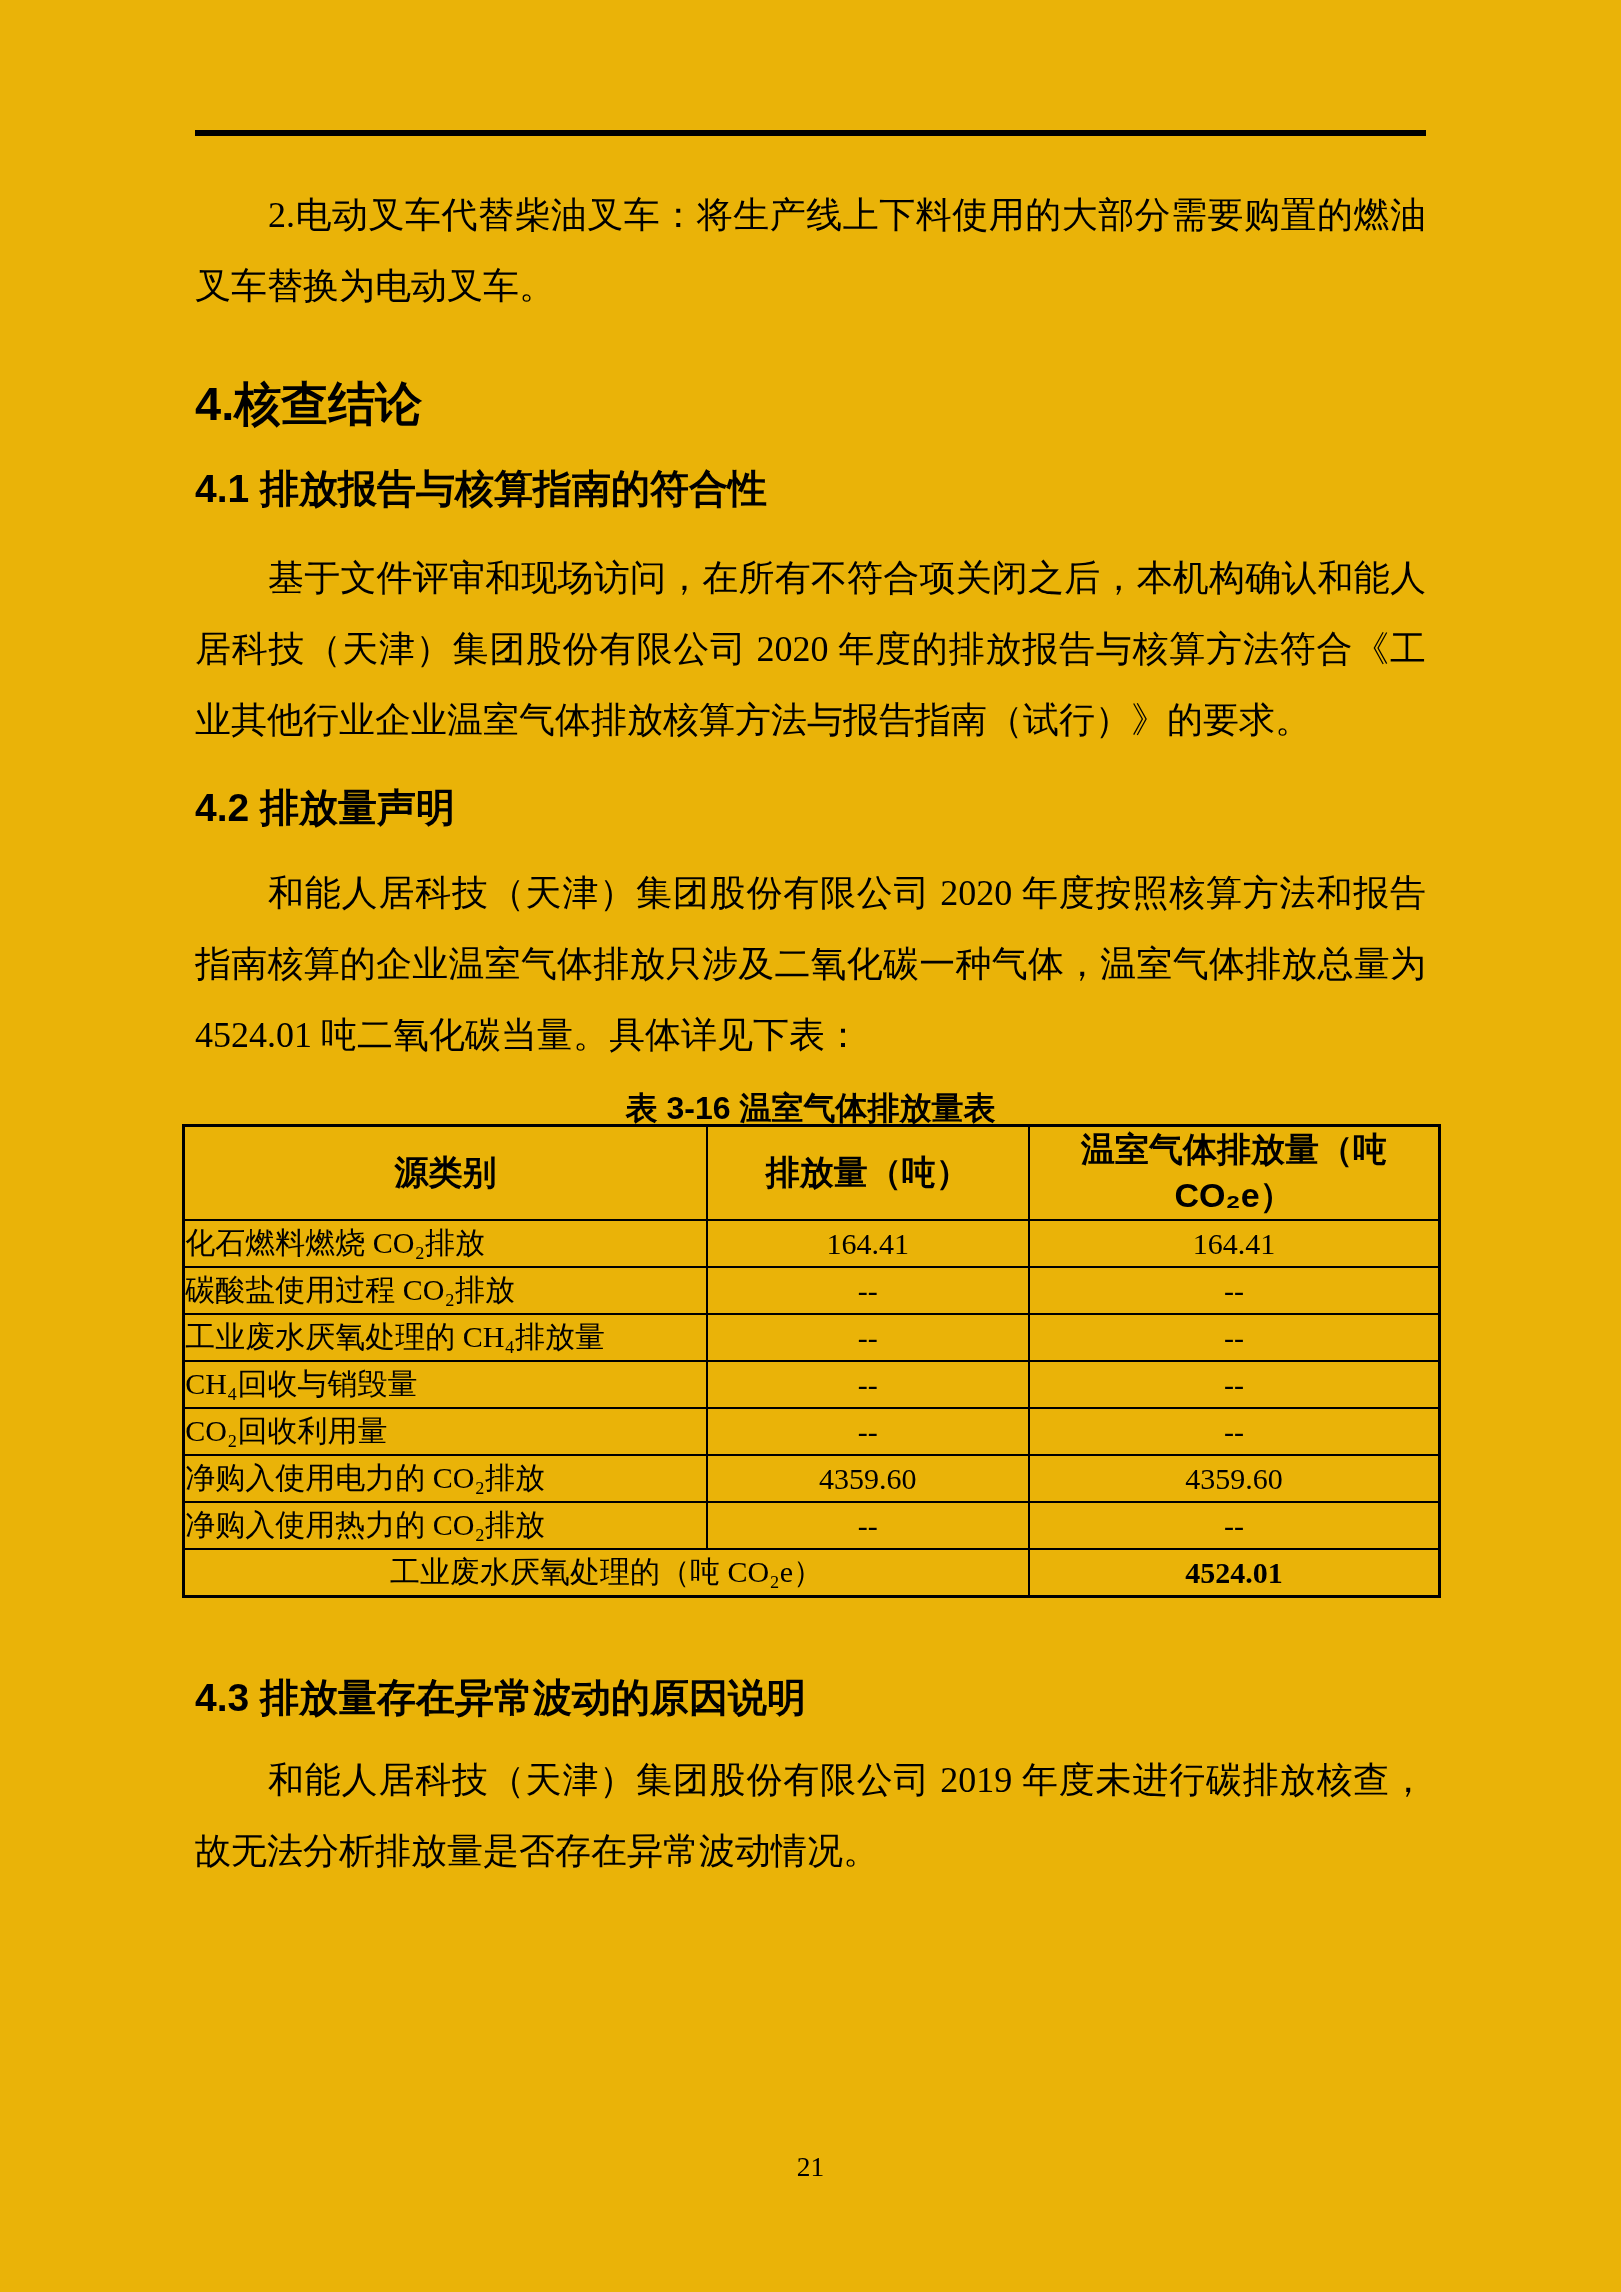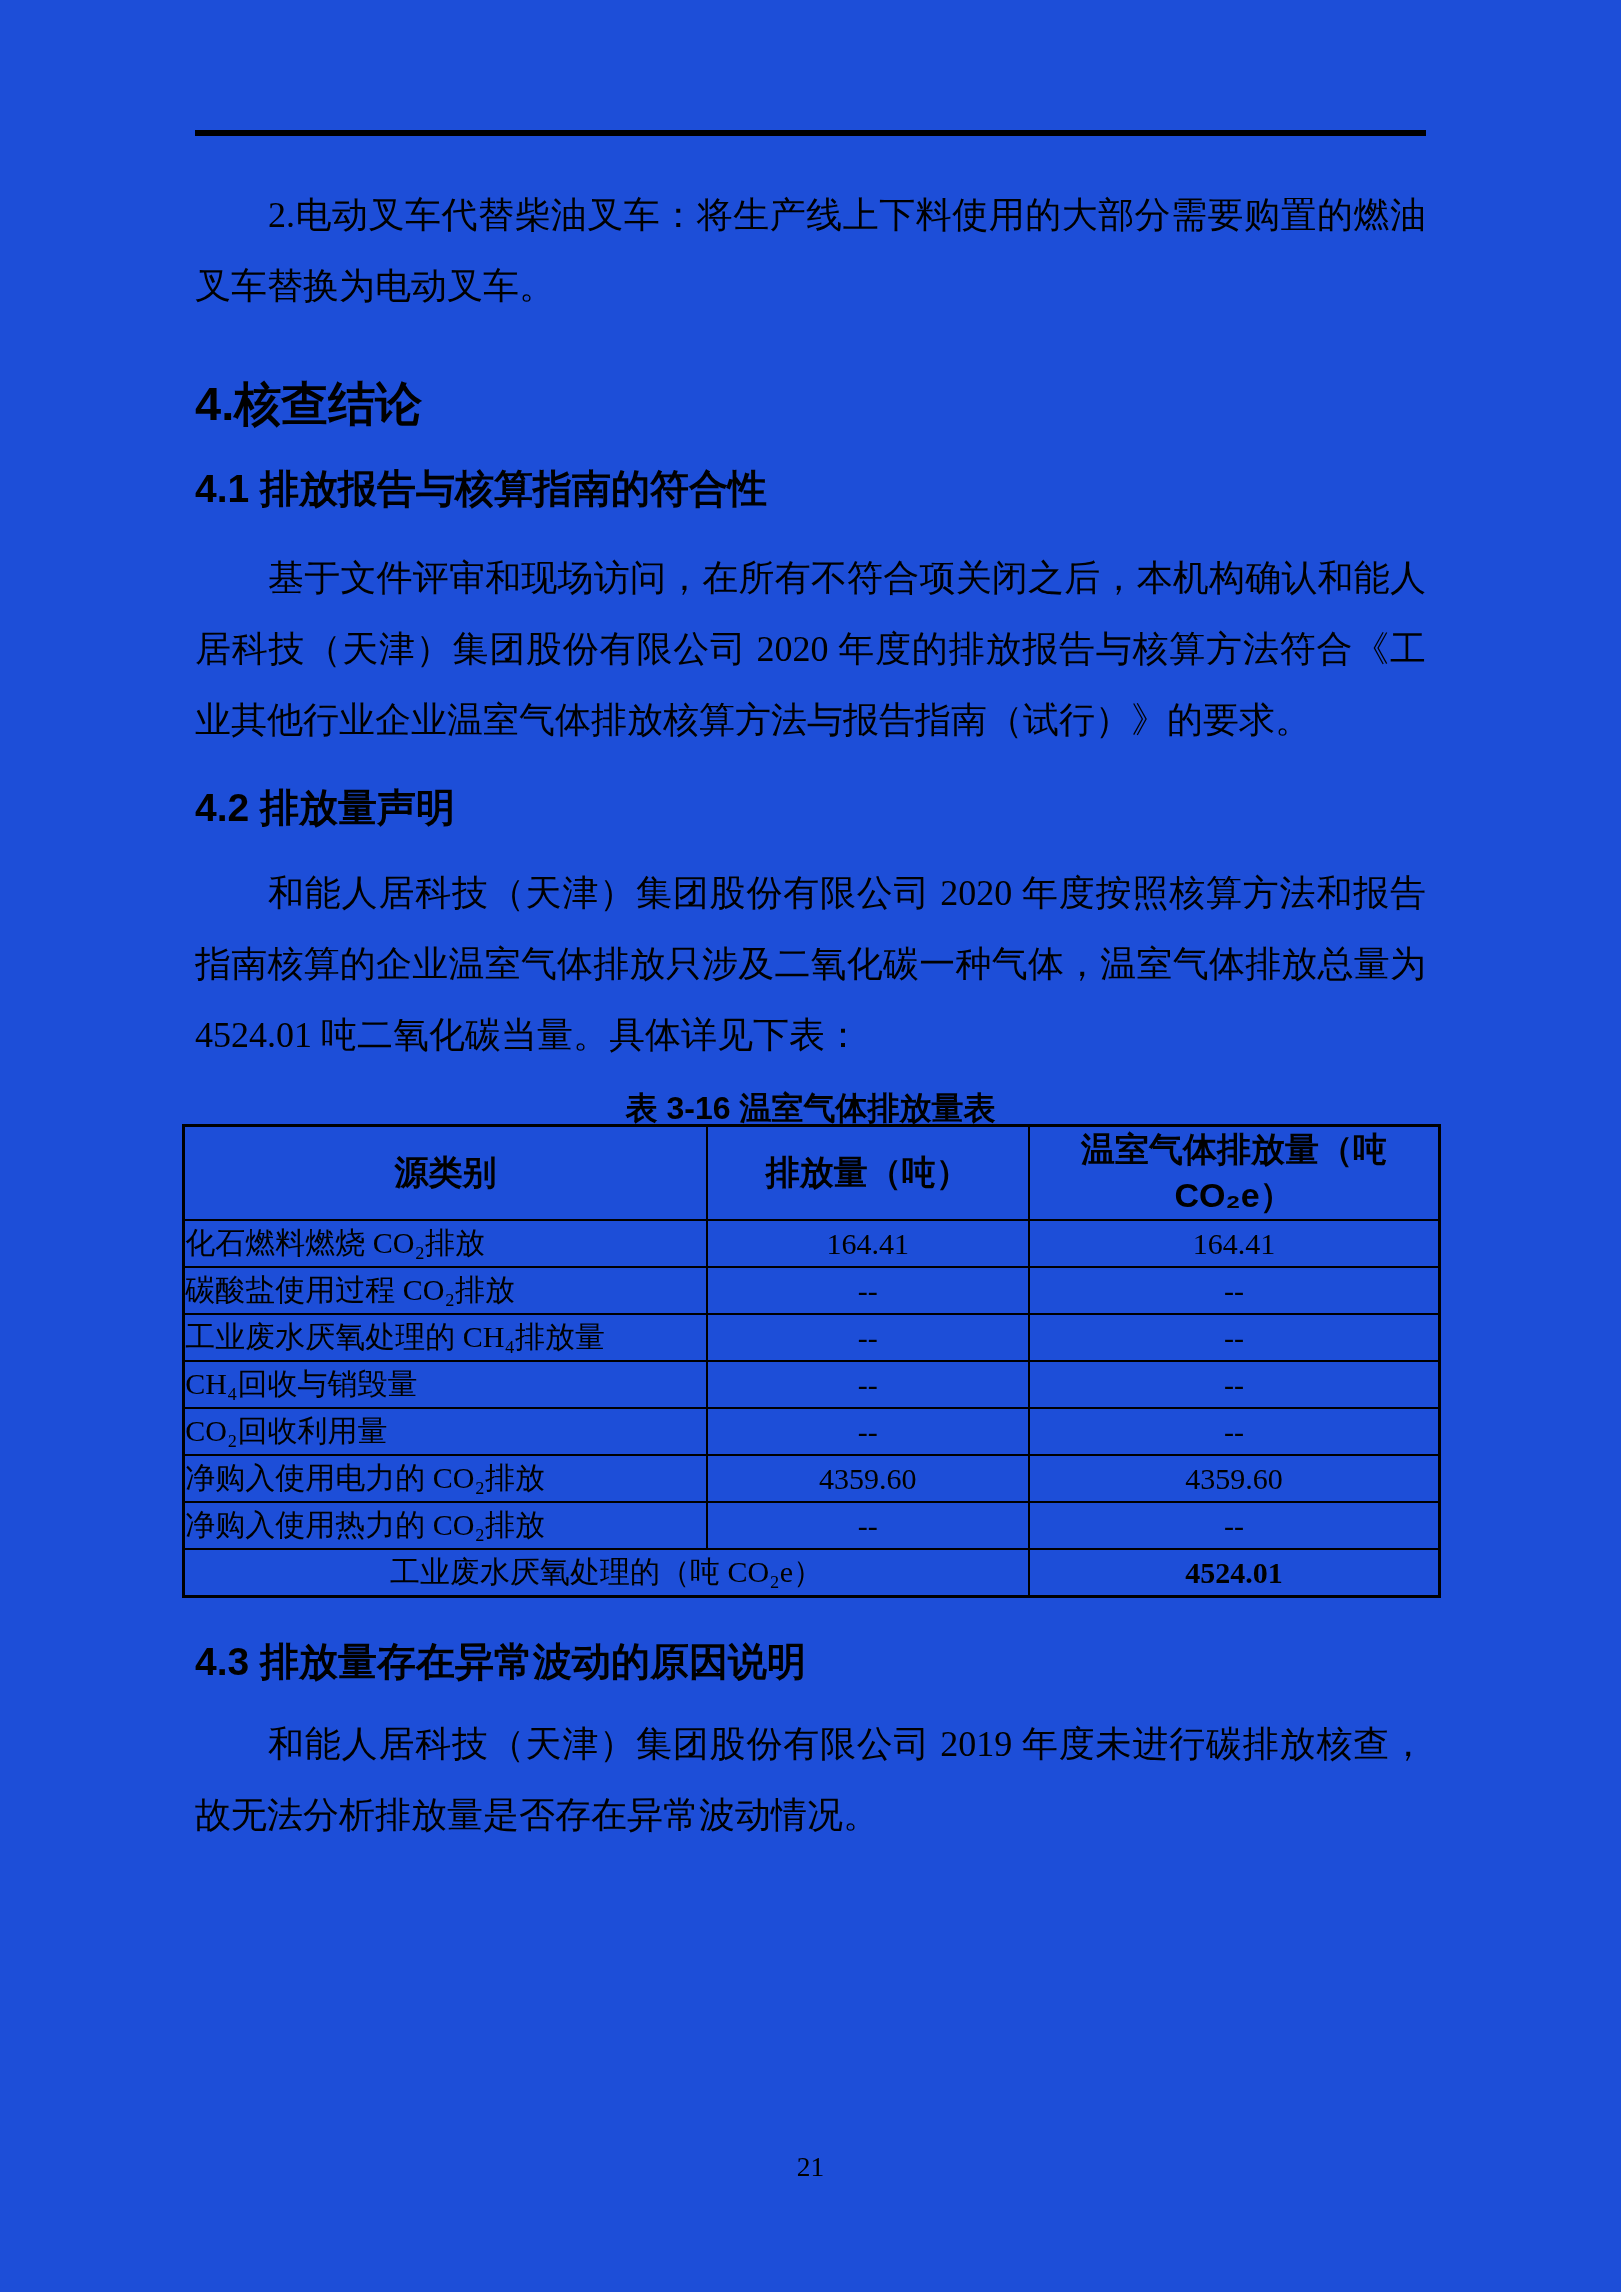--- a/index.html
+++ b/index.html
@@ -4,21 +4,21 @@
 <style>
   html, body {
     margin: 0;
     padding: 0;
     background: #ffffff;
   }
   .page {
     position: relative;
     width: 1621px;
     height: 2293px;
-    background: #1d4ed8;
+    background: #eab308;
     color: #000000;
     font-family: "Liberation Serif", "DejaVu Serif", serif;
     overflow: hidden;
   }
   .content {
     position: absolute;
     left: 195px;
     top: 0;
     width: 1231px;
   }
@@ -95,21 +95,21 @@
   td.num {
     text-align: center;
   }
   tr.total-row td.label {
     text-align: center;
   }
   tr.total-row td.value {
     text-align: center;
     font-weight: bold;
   }
-  #h-4-3 { margin-top: 44px; }
+  #h-4-3 { margin-top: 80px; }
   #p-4-3 { margin-top: 27.4px; }
   .page-number {
     position: absolute;
     left: 0;
     right: 0;
     top: 2152px;
     text-align: center;
     font-size: 27.4px;
     font-family: "Liberation Serif", "DejaVu Serif", serif;
   }

